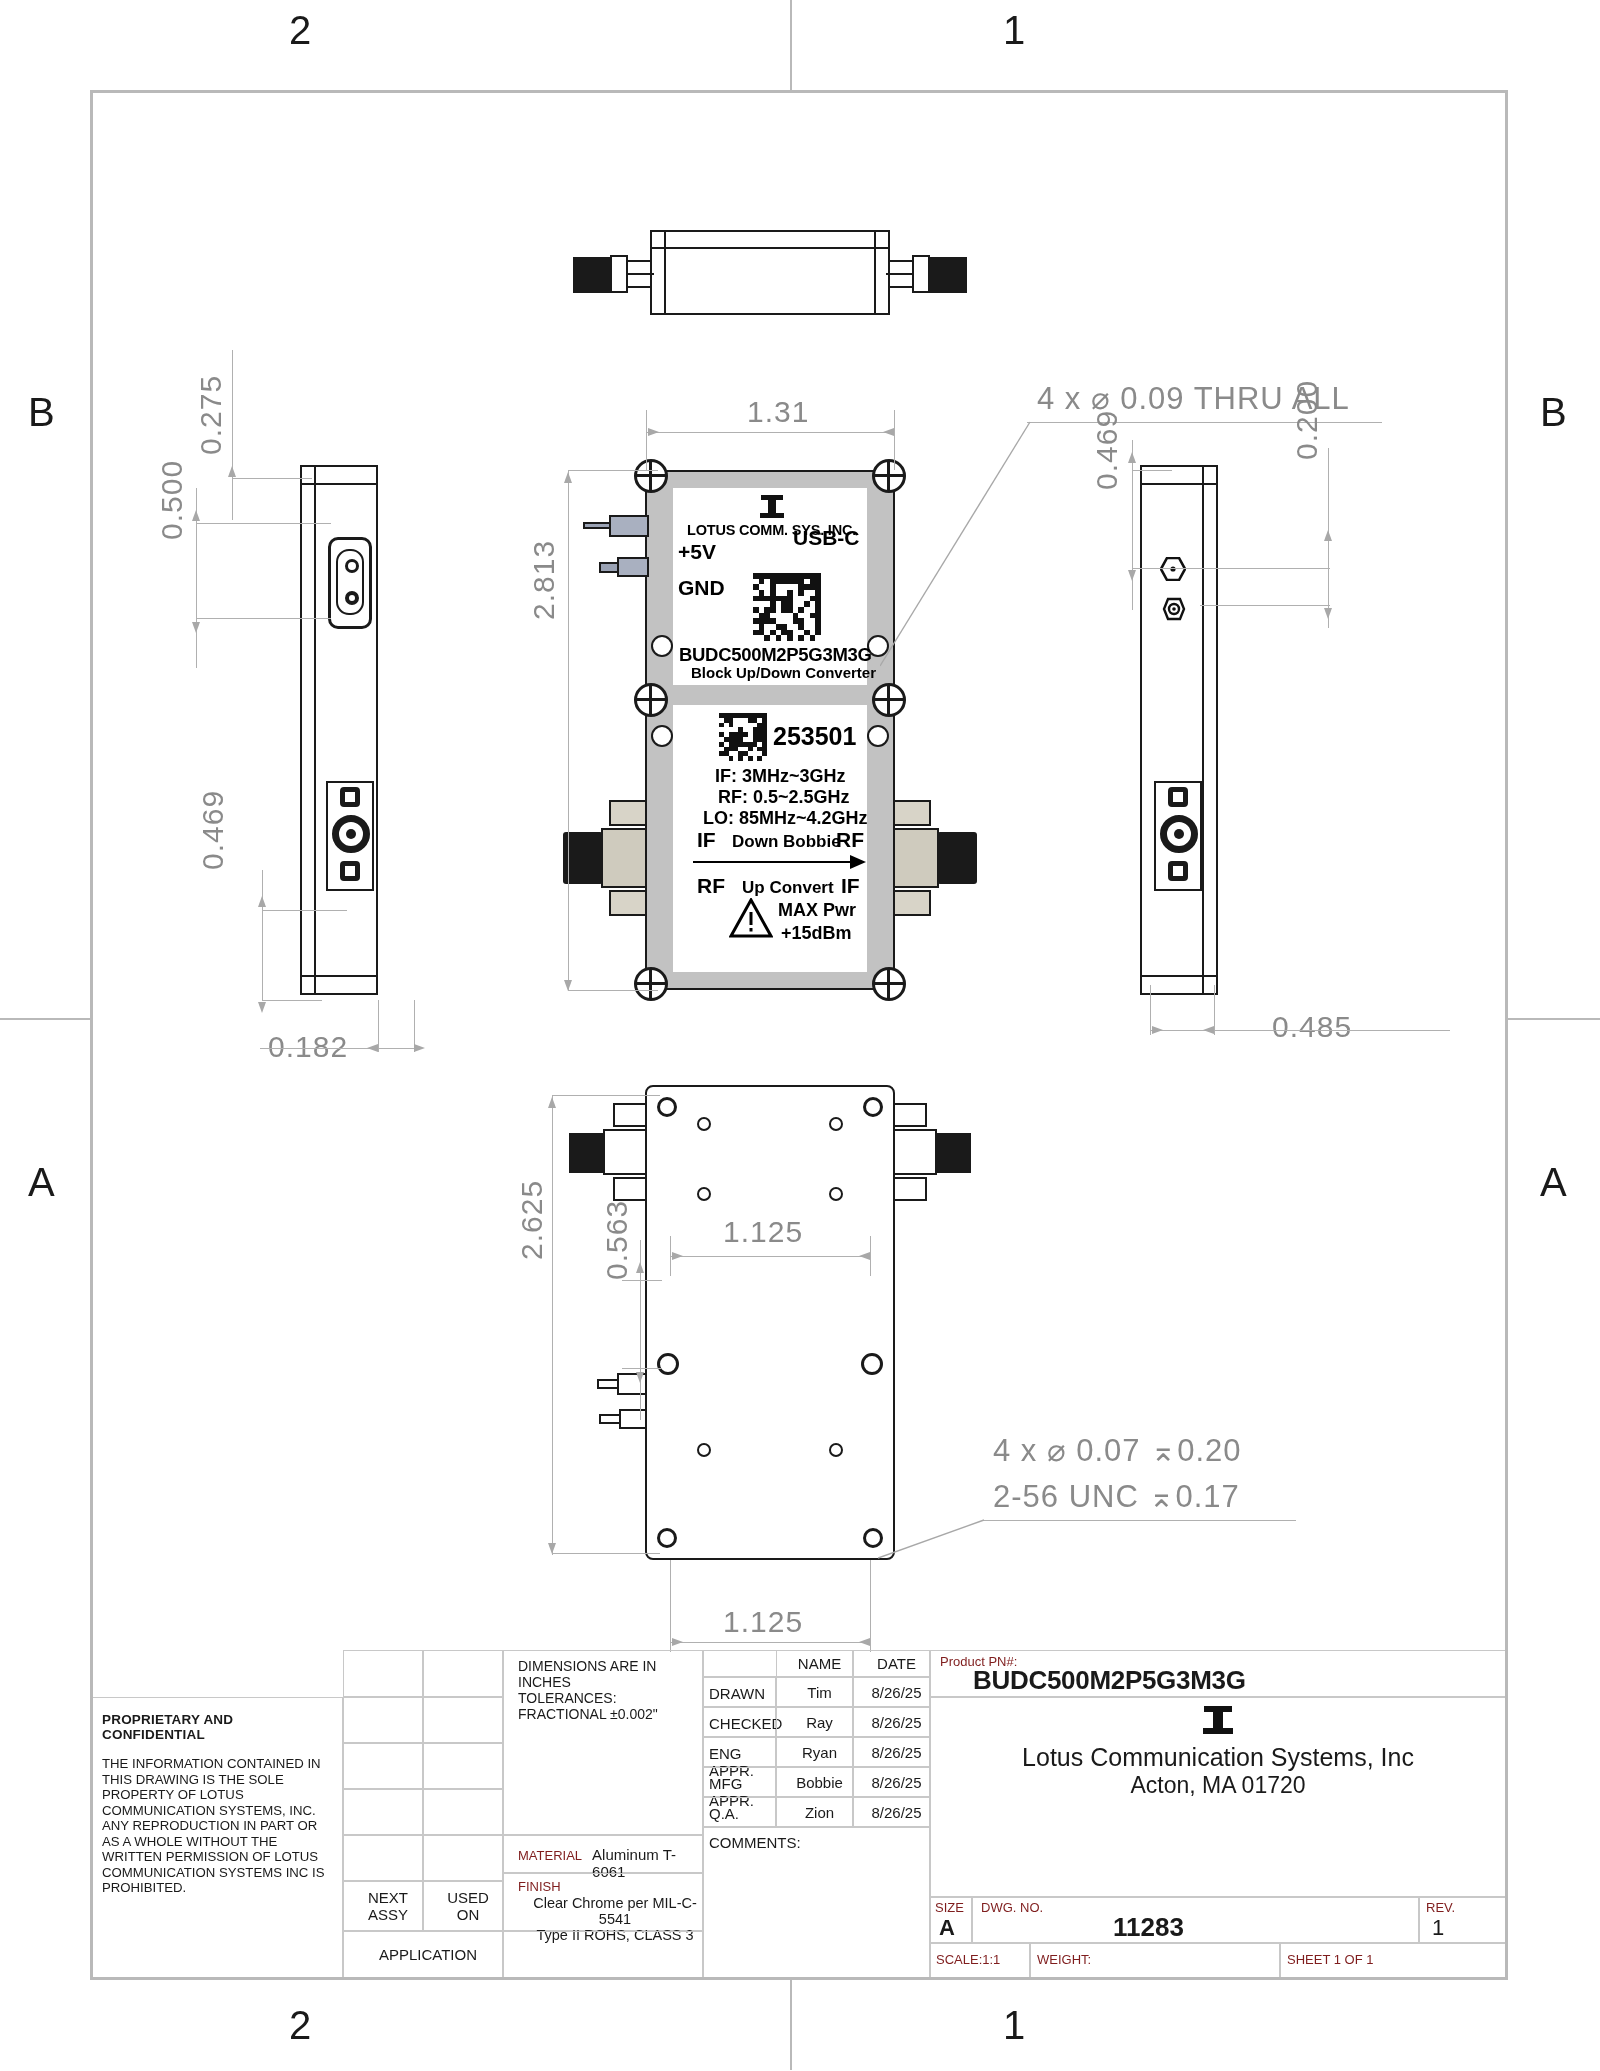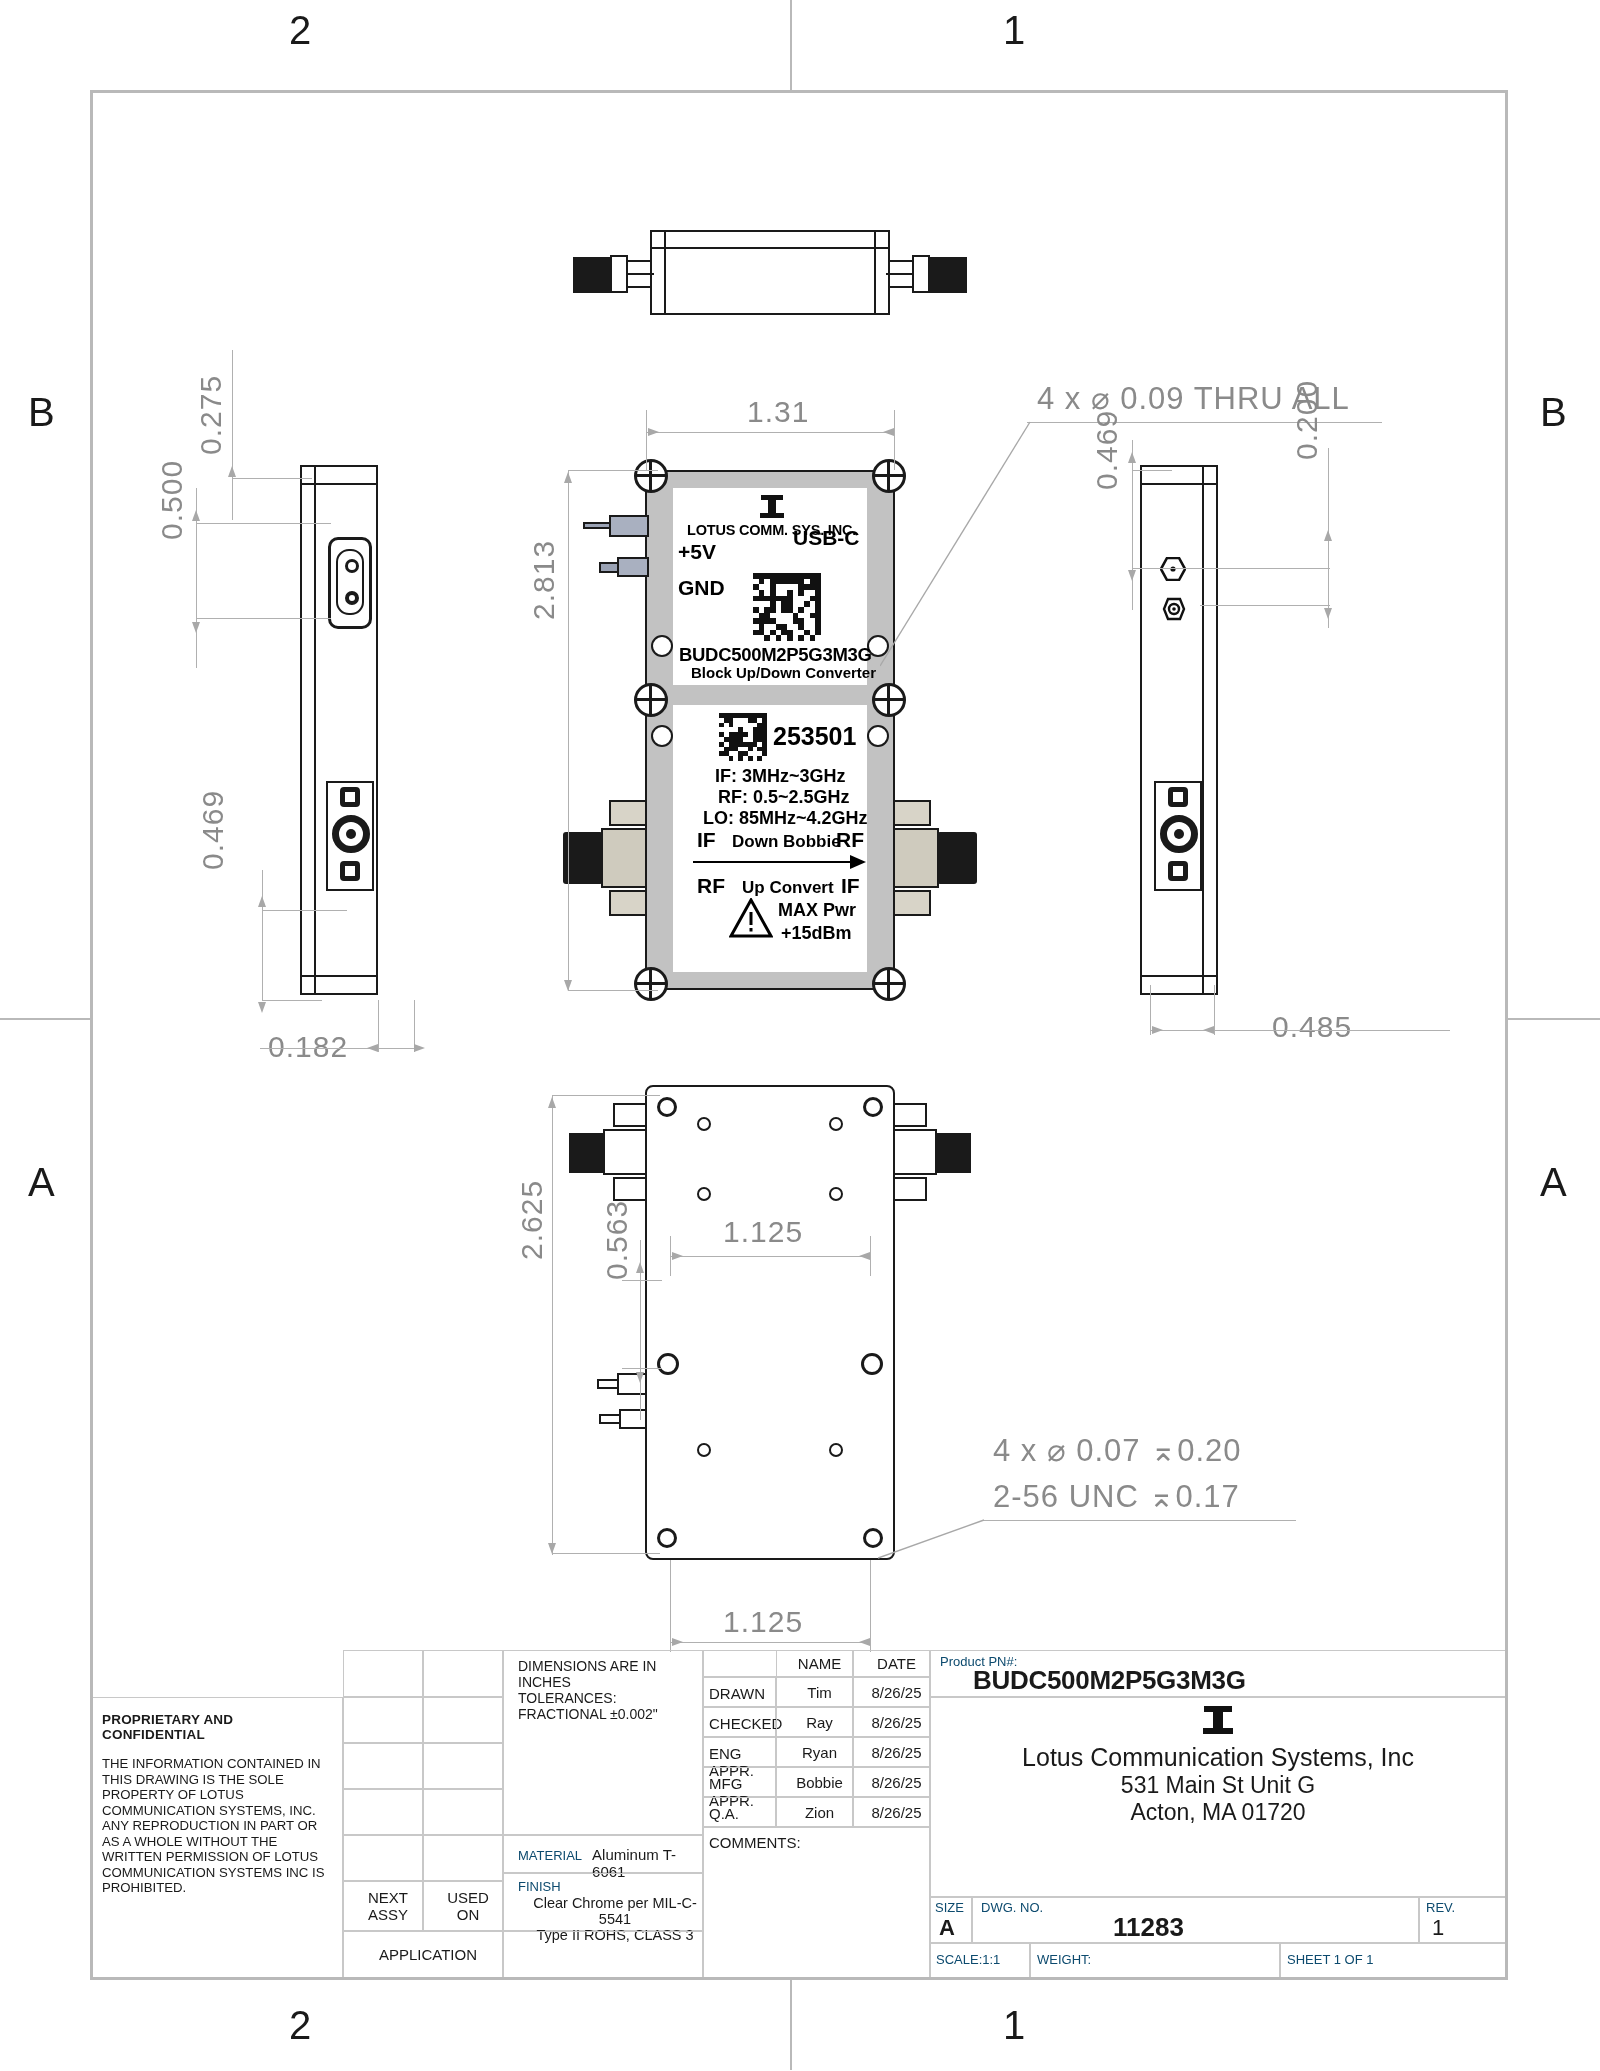--- a/index.html
+++ b/index.html
@@ -22,21 +22,21 @@
   .arrowD{border-left:4px solid transparent;border-right:4px solid transparent;border-top:11px solid #a8a8a8;}
   
   .body-grey{background:#c2c2c2;border:2px solid #1a1a1a;box-sizing:border-box;}
   .body-white{background:#fff;border:2px solid #1a1a1a;box-sizing:border-box;}
   .label-white{background:#fff;}
   .lbl{font-weight:bold;font-family:"Liberation Sans",sans-serif;color:#000;white-space:nowrap;}
   
   #title-block{left:93px;top:1650px;width:1412px;height:327px;}
   .tb-cell{position:absolute;box-sizing:border-box;border:1px solid #c8c8c8;}
   .tb-txt{font-size:15px;color:#1a1a1a;font-family:"Liberation Sans",sans-serif;}
-  .tb-txt-sm{font-size:13px;color:#0c4a6e;}
+  .tb-txt-sm{font-size:13px;color:#7f1d1d;}
   .center{display:flex;align-items:center;justify-content:center;text-align:center;padding-left:10px;}
   
   .dm{display:grid;background:#fff;}
   .dm i{display:block;}
 </style>
 </head>
 <body>
 
 <div class="abs zone-label" style="left:289px;top:8px;">2</div>
 <div class="abs zone-label" style="left:1003px;top:8px;">1</div>
@@ -721,21 +721,20 @@
     <div style="text-align:center;padding-top:6px;">
       <div style="display:inline-block;">
         <svg viewBox="0 0 34 34" width="34" height="34">
             <rect x="3" y="2" width="28" height="6" fill="#111"></rect>
             <rect x="12" y="8" width="10" height="16" fill="#111"></rect>
             <rect x="2" y="24" width="30" height="6" fill="#111"></rect>
             <rect x="22" y="3" width="9" height="4" fill="#111"></rect>
           </svg>
       </div>
       <div class="tb-txt" style="font-size:25px;line-height:30px;">Lotus Communication Systems, Inc</div>
-      <div class="tb-txt" style="font-size:23px;line-height:27px;">531 Main St Unit G</div>
       <div class="tb-txt" style="font-size:23px;line-height:27px;">Acton, MA 01720</div>
     </div>
   </div>
 
   <div class="tb-cell" style="left:837px;top:247px;width:42px;height:46px;">
     <span class="tb-txt-sm" style="display:block;padding:2px 0 0 4px;">SIZE</span>
     <span class="tb-txt" style="display:block;padding:0 0 0 8px;font-size:22px;font-weight:bold;">A</span>
   </div>
   <div class="tb-cell" style="left:879px;top:247px;width:447px;height:46px;">
     <span class="tb-txt-sm" style="display:block;padding:2px 0 0 8px;">DWG. NO.</span>

